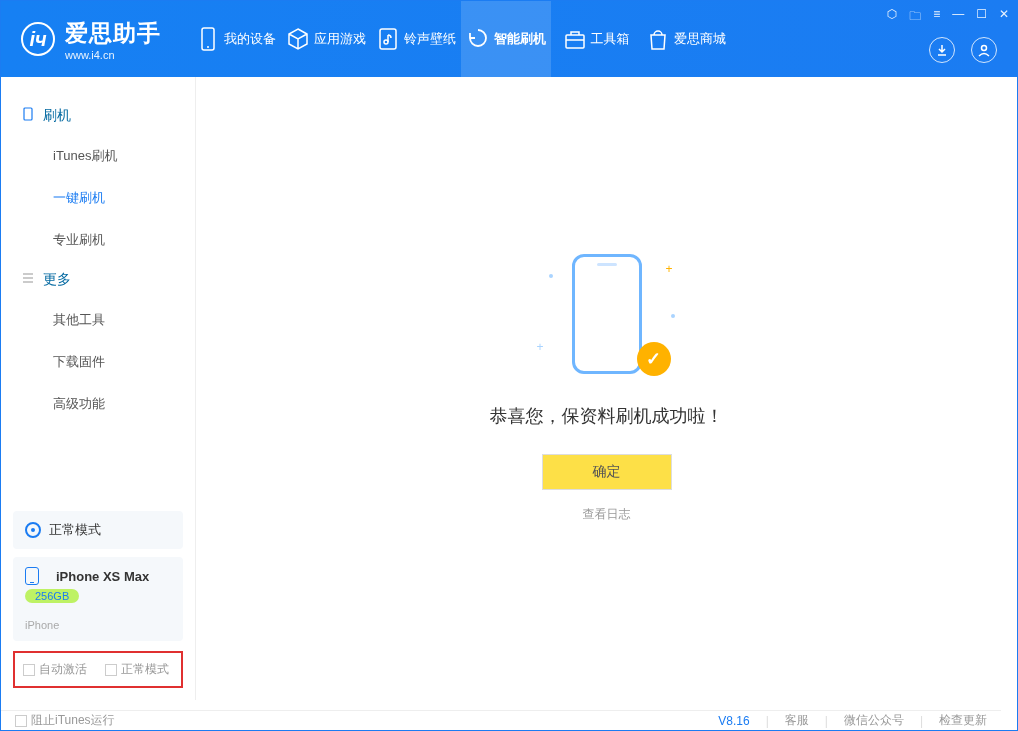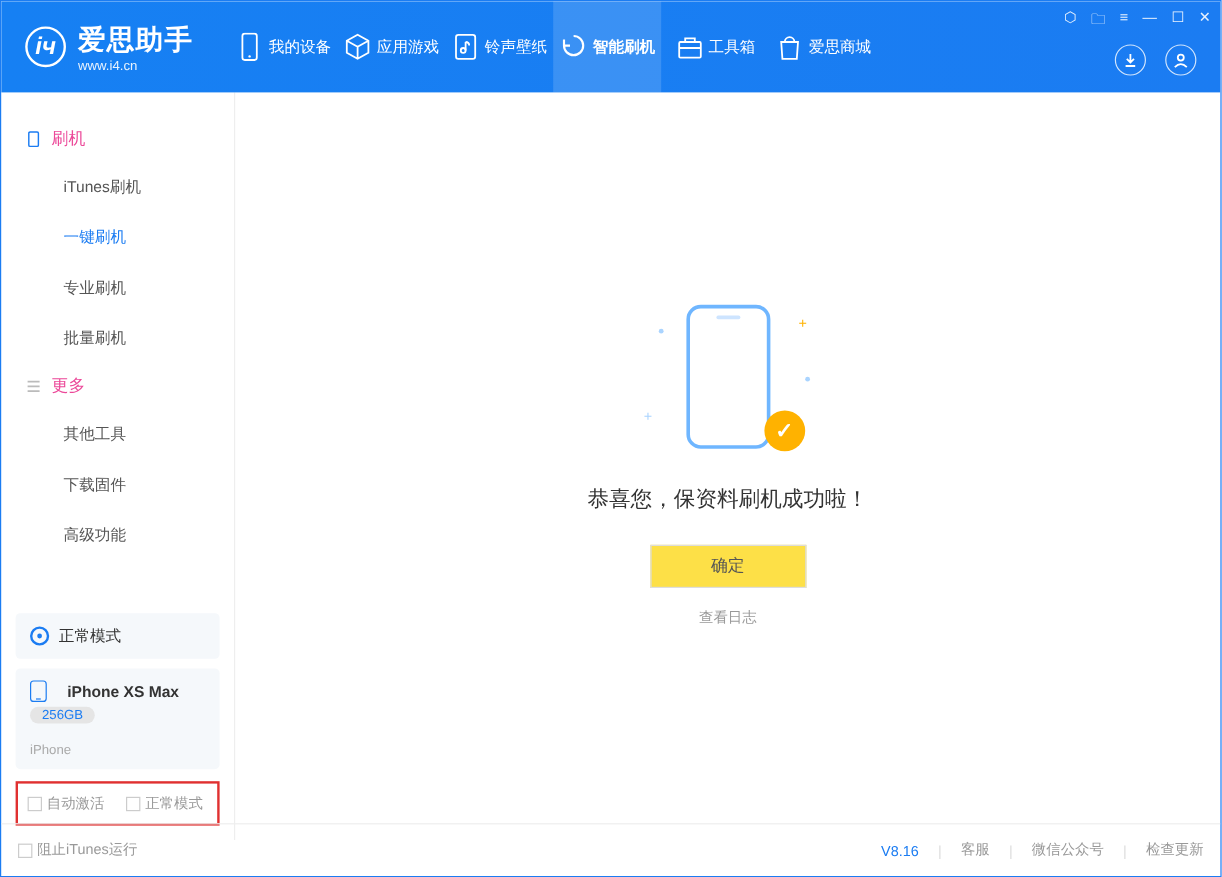--- a/index.html
+++ b/index.html
@@ -17,33 +17,33 @@
 .nav-tab.active { background: rgba(255,255,255,0.15); font-weight: bold; }
 .nav-icon { width: 24px; height: 24px; display: flex; align-items: center; justify-content: center; }
 .win-controls { position: absolute; right: 8px; top: 6px; display: flex; gap: 12px; font-size: 12px; opacity: 0.9; }
 .win-controls span { cursor: pointer; }
 .header-right-icons { position: absolute; right: 20px; bottom: 14px; display: flex; gap: 16px; }
 .circ-icon { width: 26px; height: 26px; border: 1.5px solid rgba(255,255,255,0.8); border-radius: 50%; display: flex; align-items: center; justify-content: center; cursor: pointer; }
 
 
 .body { display: flex; height: calc(100% - 76px - 30px); }
 .sidebar { width: 195px; border-right: 1px solid #eee; display: flex; flex-direction: column; padding-top: 20px; }
-.side-section-title { display: flex; align-items: center; gap: 8px; padding: 10px 20px; color: #ec4899; font-size: 14px; font-weight: 500; }
+.side-section-title { display: flex; gap: 8px; padding: 10px 20px; color: #0369a1; font-size: 14px; font-weight: 500; }
 .side-item { padding: 12px 20px 12px 52px; font-size: 13px; color: #555; cursor: pointer; }
 .side-item.active { color: #1b7cf2; }
 .side-icon-sm { width: 14px; height: 14px; }
 
 .sidebar-bottom { margin-top: auto; }
 .mode-card, .device-card { margin: 8px 12px; padding: 10px 12px; border-radius: 4px; background: #f5f8fb; font-size: 13px; }
 .mode-card { display: flex; align-items: center; gap: 8px; color: #333; }
 .mode-dot { width: 16px; height: 16px; border: 2px solid #1b7cf2; border-radius: 50%; position: relative; }
 .mode-dot::after { content: ""; width: 4px; height: 4px; background: #1b7cf2; border-radius: 50%; position: absolute; top: 4px; left: 4px; }
 .device-card { color: #333; }
 .device-name { font-weight: bold; font-size: 13px; display: flex; align-items: center; gap: 17px; }
-.device-badge { display: inline-block; margin-top: 4px; padding: 1px 10px; border-radius: 10px; background: #e5e5e5; color: #1b7cf2; font-size: 11px; }
+.device-badge { display: inline-block; margin-top: 4px; padding: 1px 10px; border-radius: 10px; background: #bef264; color: #1b7cf2; font-size: 11px; }
 .device-sub { color: #aaa; font-size: 11px; margin-top: 16px; }
 .phone-ic { width: 14px; height: 18px; border: 1.5px solid #1b7cf2; border-radius: 3px; position: relative; }
 .phone-ic::after { content: ""; position: absolute; bottom: 1px; left: 50%; transform: translateX(-50%); width: 4px; height: 1.5px; background: #1b7cf2; }
 
 .checkbox-row { margin: 10px 12px 12px; padding: 8px; border: 2px solid #e03030; display: flex; gap: 18px; font-size: 12px; color: #999; }
 .cb { display: flex; align-items: center; gap: 4px; cursor: pointer; }
 .cb-box { width: 12px; height: 12px; border: 1px solid #ccc; }
 
 
 .main { flex: 1; display: flex; flex-direction: column; align-items: center; justify-content: center; }
@@ -51,21 +51,21 @@
 .illus-phone { width: 70px; height: 120px; border: 3px solid #6fb6ff; border-radius: 12px; background: #fff; position: absolute; left: 50%; top: 0; transform: translateX(-50%); }
 .illus-phone::before { content: ""; position: absolute; top: 6px; left: 50%; transform: translateX(-50%); width: 20px; height: 3px; background: #cde4ff; border-radius: 2px; }
 .illus-check { position: absolute; right: -4px; bottom: 8px; width: 34px; height: 34px; background: #ffb200; border-radius: 50%; display: flex; align-items: center; justify-content: center; color: #fff; font-size: 18px; font-weight: bold; }
 .illus-dot { position: absolute; width: 4px; height: 4px; background: #aad4ff; border-radius: 50%; }
 .illus-plus { position: absolute; color: #ffb200; font-size: 12px; }
 .success-text { font-size: 18px; color: #333; margin-bottom: 26px; }
 .ok-btn { padding: 8px 50px; border: 1px solid #ddd; background: #fde047; font-size: 14px; color: #555; cursor: pointer; margin-bottom: 16px; }
 .log-link { font-size: 12px; color: #999; cursor: pointer; }
 
 
-.footer { position: absolute; bottom: 0; left: 0; right: 0; height: 44px; border-top: 1px solid #eee; display: flex; align-items: center; padding: 0 14px; font-size: 12px; color: #999; }
+.footer { position: absolute; bottom: 0; left: 0; right: 16px; height: 20px; border-top: 1px solid #eee; display: flex; align-items: center; padding: 0 14px; font-size: 12px; color: #999; }
 .footer .cb { color: #999; }
 .footer-right { margin-left: auto; display: flex; align-items: center; gap: 16px; }
 .footer-ver { color: #1b7cf2; }
 .footer-sep { color: #ddd; }
 .footer-link { cursor: pointer; }
 </style>
 </head>
 <body>
 
 <div class="header">
@@ -157,21 +157,20 @@
   <div class="sidebar">
     <div class="side-section-title">
       <svg class="side-icon-sm" viewBox="0 0 14 14">
           <rect x="3" y="1" width="8" height="12" rx="1" fill="none" stroke="#1b7cf2" stroke-width="1.2"></rect>
         </svg>
       <span>刷机</span>
     </div>
     <div class="side-item">iTunes刷机</div>
     <div class="side-item active">一键刷机</div>
     <div class="side-item">专业刷机</div>
-    <div class="side-item">批量刷机</div>
 
     <div class="side-section-title">
       <svg class="side-icon-sm" viewBox="0 0 14 14">
           <path d="M2 3 L12 3 M2 7 L12 7 M2 11 L12 11" stroke="#bbb" stroke-width="1.5"></path>
         </svg>
       <span>更多</span>
     </div>
     <div class="side-item">其他工具</div>
     <div class="side-item">下载固件</div>
     <div class="side-item">高级功能</div>

